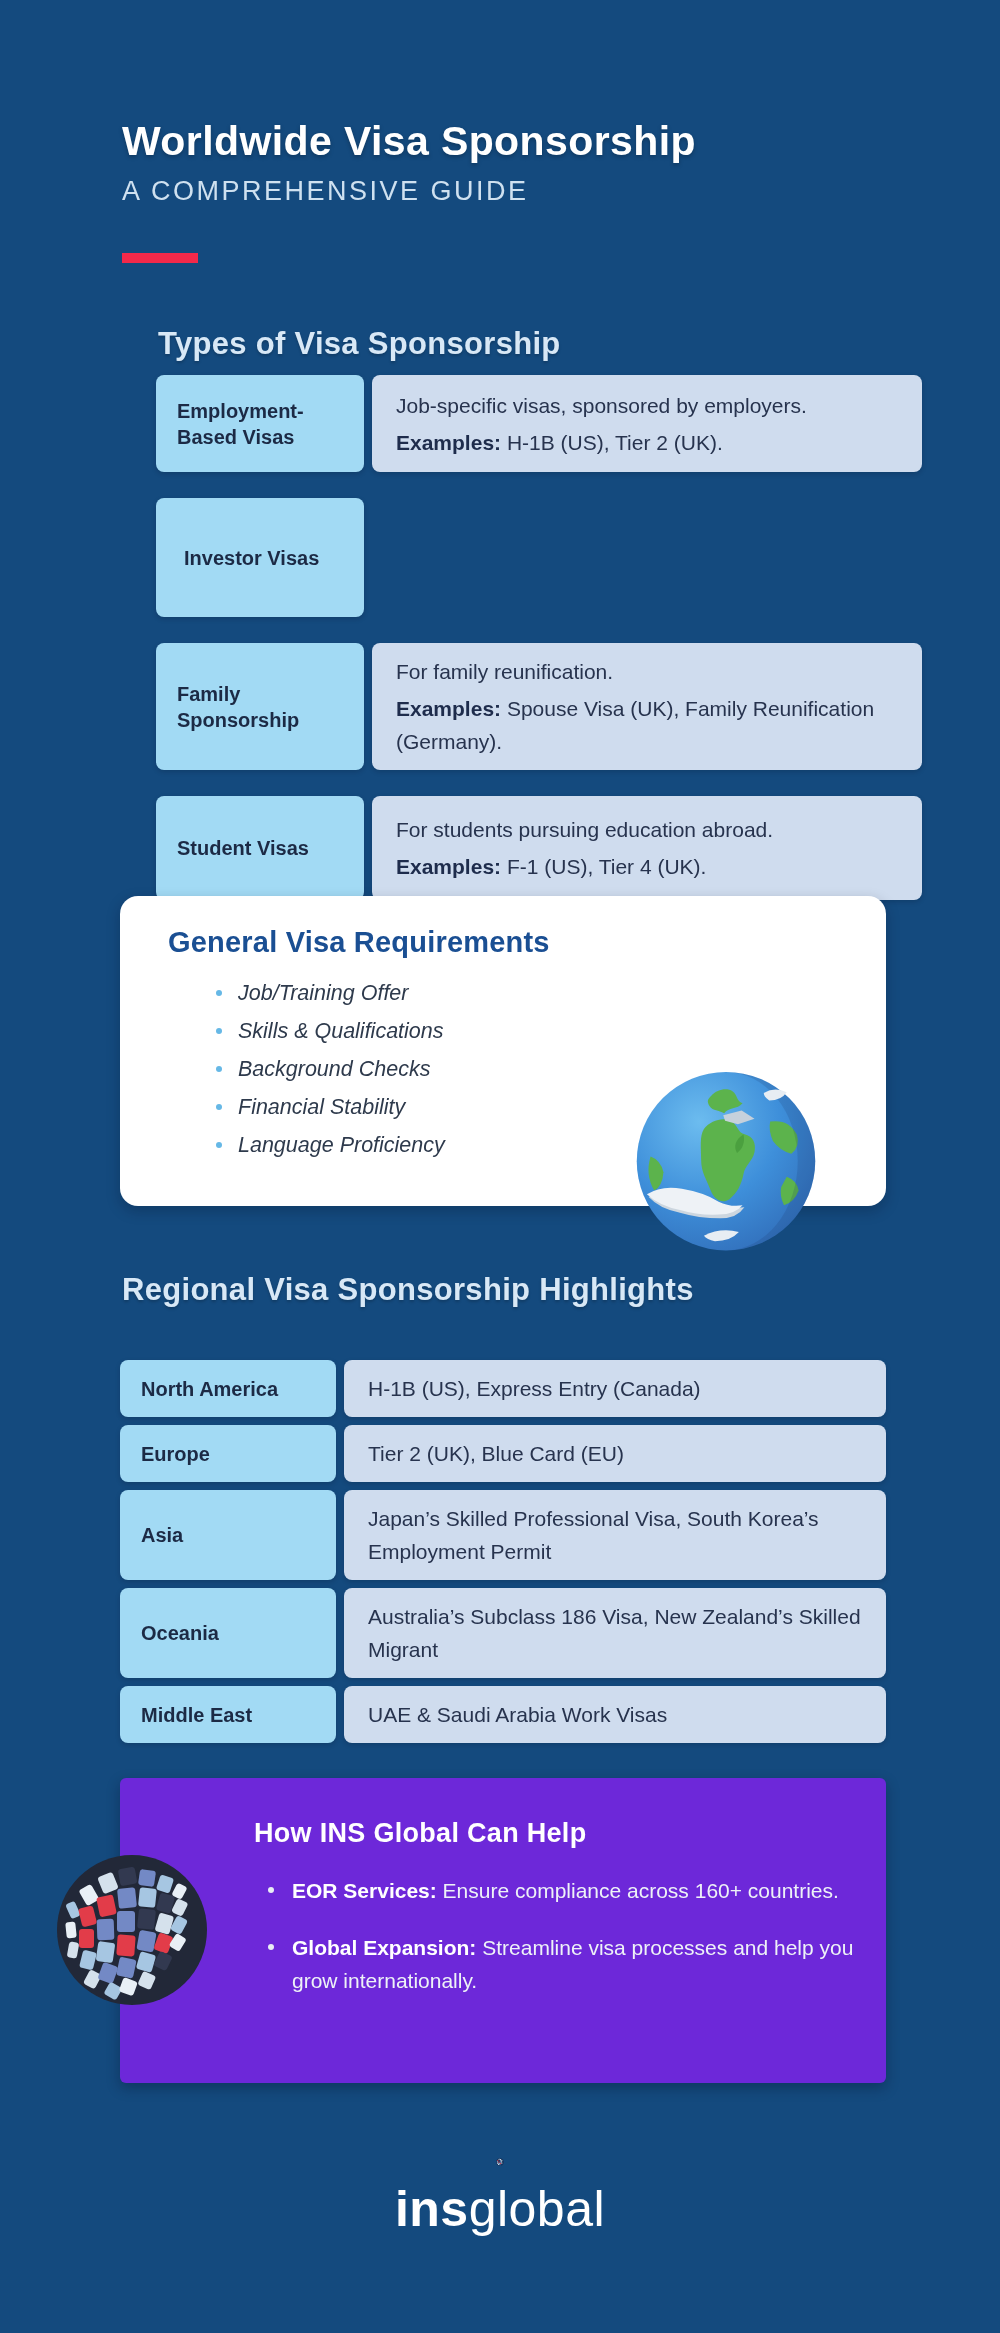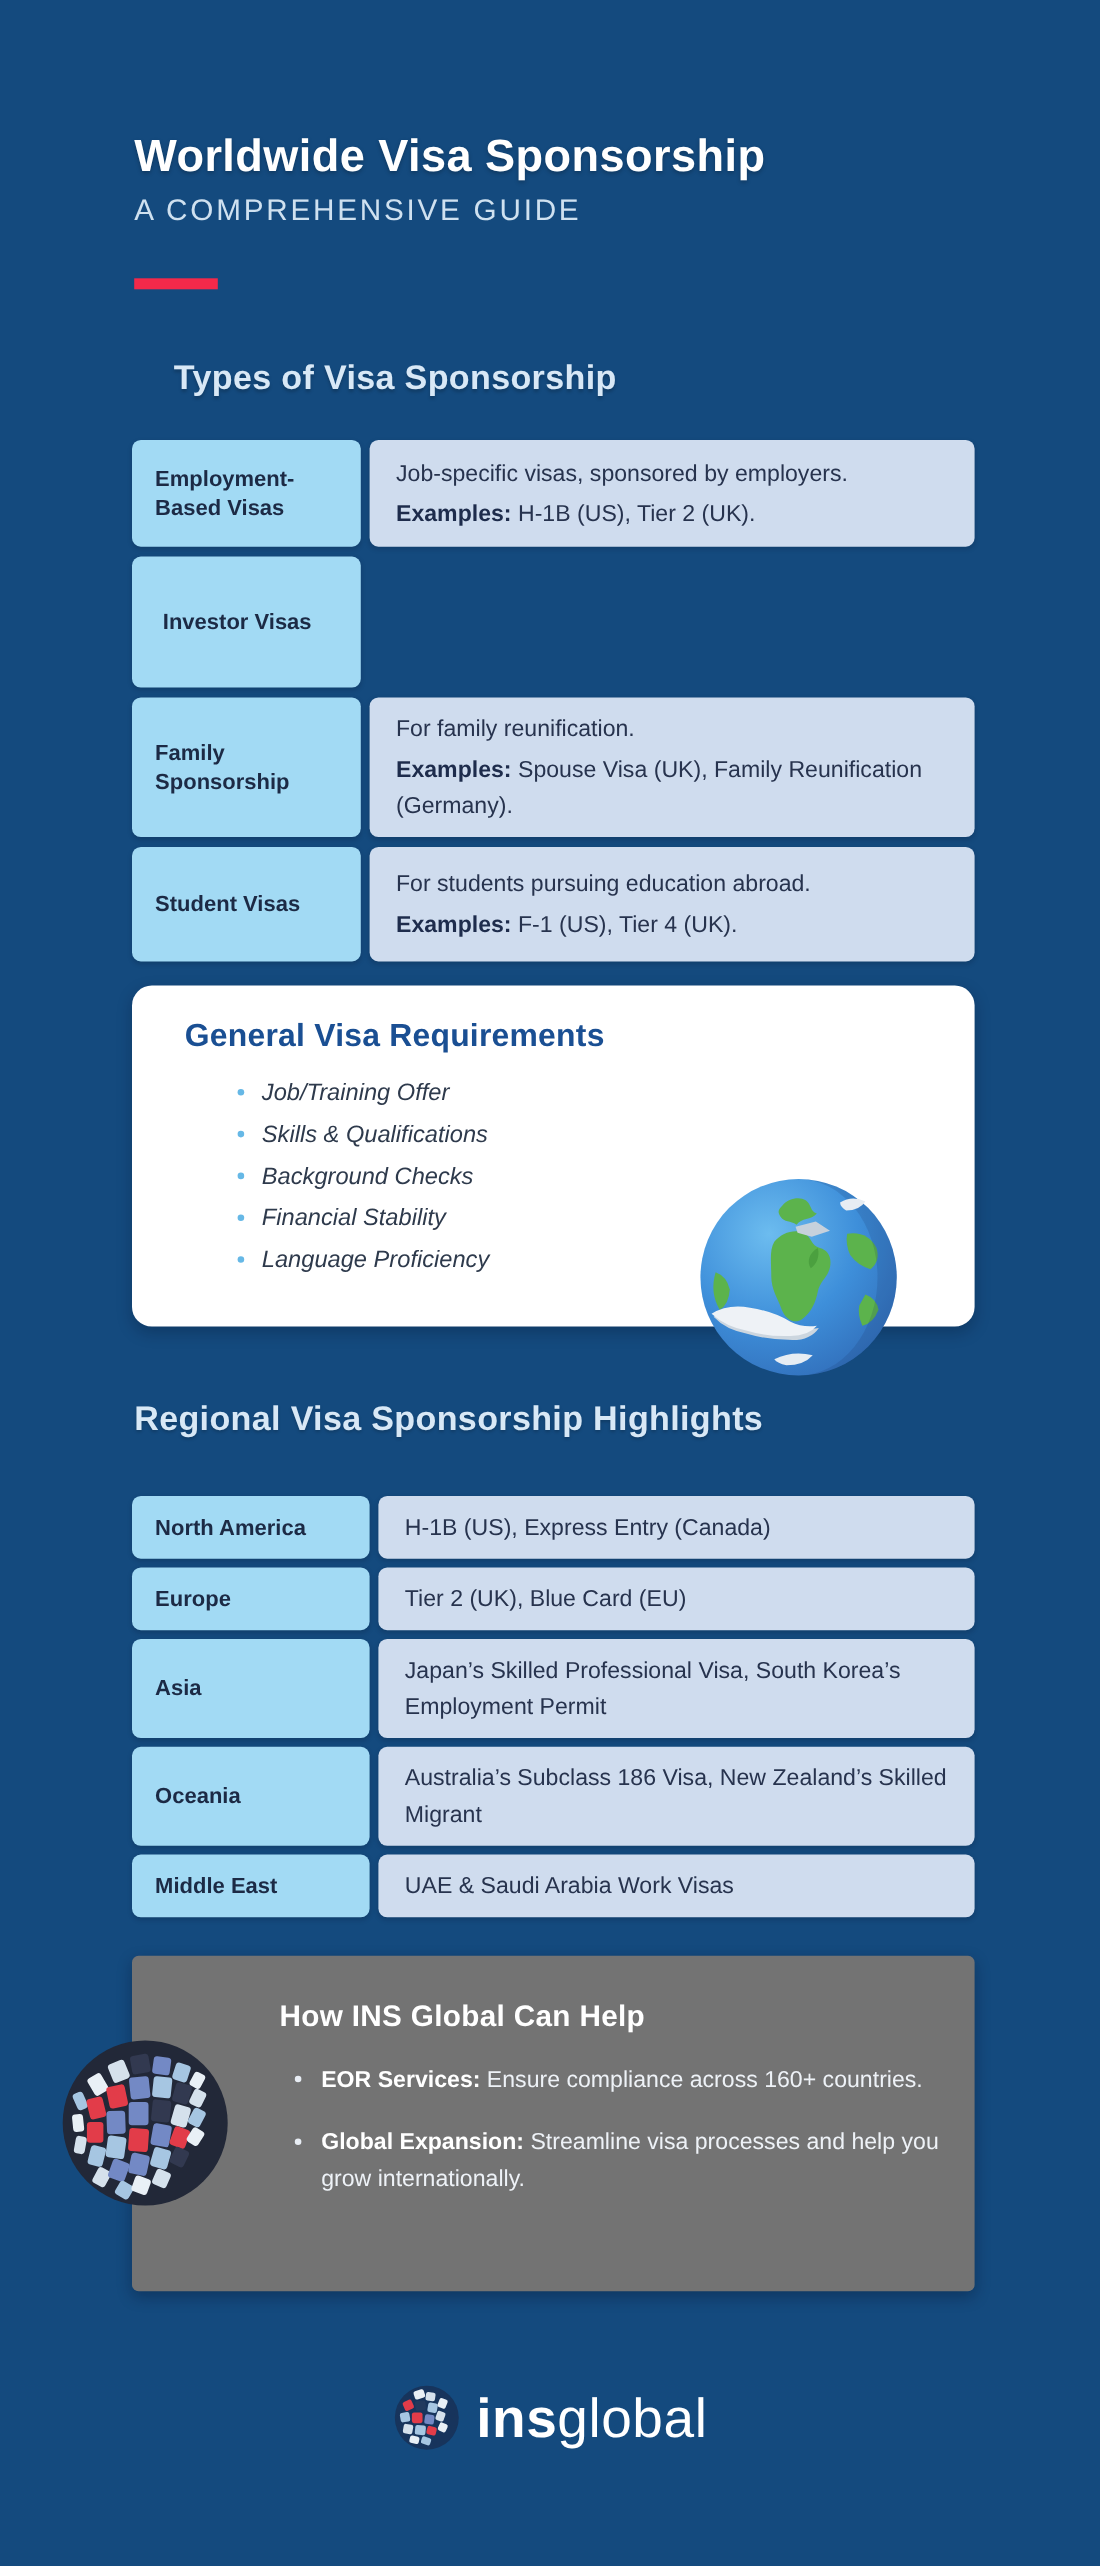--- a/index.html
+++ b/index.html
@@ -22,21 +22,21 @@
   .red-bar{position:absolute;left:122px;top:253px;width:76px;height:10px;}
   .section-heading{
     position:absolute;left:122px;
     font-size:31px;font-weight:bold;color:#d8e8f6;letter-spacing:.3px;
     text-shadow:0 2px 3px rgba(0,0,0,.2);
   }
   #types-heading{top:326px;margin-left:36px;}
   #regional-heading{top:1272px;}
   
   .info-table{position:absolute;left:120px;width:766px;display:flex;flex-direction:column;}
-  #types-table{top:400px;gap:9px;}
+  #types-table{top:375px;gap:26px;margin-left:36px;}
   #regional-table{top:1360px;gap:8px;}
   .t-row{display:flex;gap:8px;}
   .cell{border-radius:8px;box-shadow:0 2px 5px rgba(0,10,30,.18);}
   .cell-left{
     flex:0 0 auto;background:#a2daf4;color:#1c2a45;
     font-weight:bold;font-size:20px;line-height:26px;
     display:flex;align-items:center;padding:8px 14px 8px 21px;box-sizing:border-box;
   }
   #types-table .cell-left{width:208px;}
   #regional-table .cell-left{width:216px;}
@@ -65,41 +65,41 @@
     font-size:21.5px;line-height:22px;color:#2e3a4c;
   }
   .req-list li::before{
     content:"";position:absolute;left:-22px;top:8px;width:6px;height:6px;border-radius:50%;
     background:#66b8e6;
   }
   .earth-globe{position:absolute;left:634px;top:1068px;width:184px;height:190px;z-index:3;}
   
   .dark-box{
     position:absolute;left:120px;top:1778px;width:766px;height:305px;
-    background:#737373;border-radius:6px;box-shadow:0 5px 14px rgba(0,10,30,.3);
+    background:#6d28d9;border-radius:6px;box-shadow:0 5px 14px rgba(0,10,30,.3);
   }
   .dark-title{
     position:absolute;left:134px;top:40px;
     font-size:27px;font-weight:bold;color:#ffffff;letter-spacing:.3px;
   }
   .help-list{position:absolute;left:172px;top:96px;margin:0;padding:0;list-style:none;width:584px;}
   .help-list li{
     position:relative;margin:0 0 24px 0;
     font-size:21px;line-height:33px;color:#eef2f7;
   }
   .help-list li::before{
     content:"";position:absolute;left:-24px;top:13px;width:6px;height:6px;border-radius:50%;
     background:#e8edf4;
   }
   .help-list b{color:#ffffff;}
   .mosaic-globe{position:absolute;left:52px;top:1850px;width:160px;height:160px;z-index:4;}
   
   .footer-logo{
     position:absolute;left:0;top:2158px;width:1000px;height:80px;
-    display:flex;align-items:center;justify-content:center;gap:14px;
+    display:flex;align-items:center;justify-content:center;gap:14px;flex-direction:column;
   }
   .logo-globe{width:62px;height:62px;}
   .logo-text{font-size:50px;color:#ffffff;letter-spacing:.5px;display:flex;align-items:baseline;}
   .logo-ins{font-weight:bold;}
   .logo-global{font-weight:400;}
 </style>
 </head>
 <body>
 
 <div class="page" style="background: rgb(20, 74, 126);">

